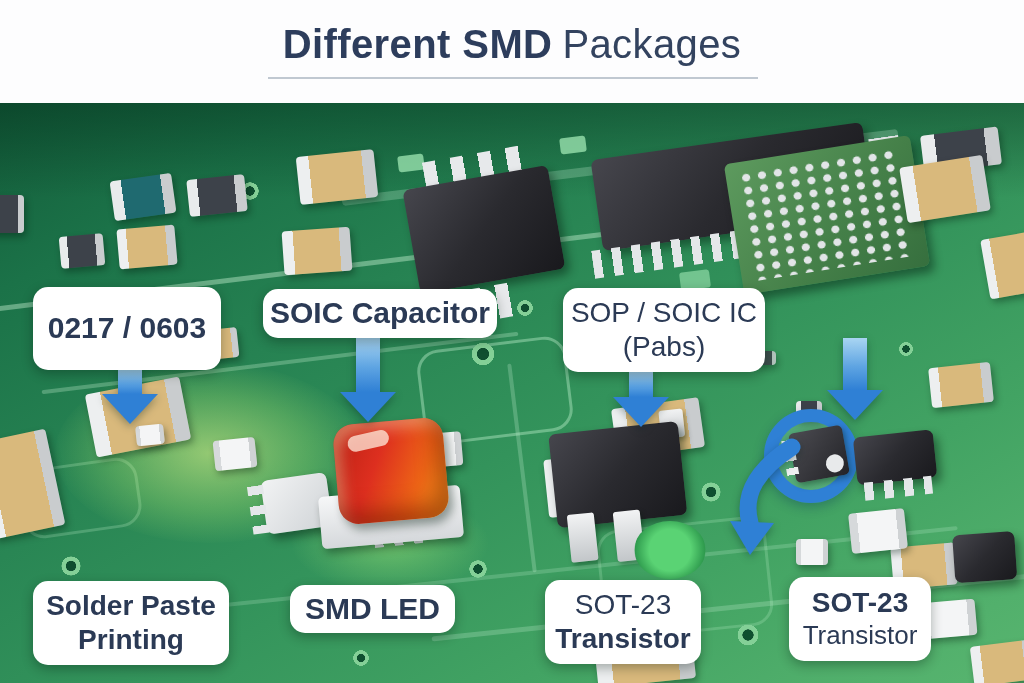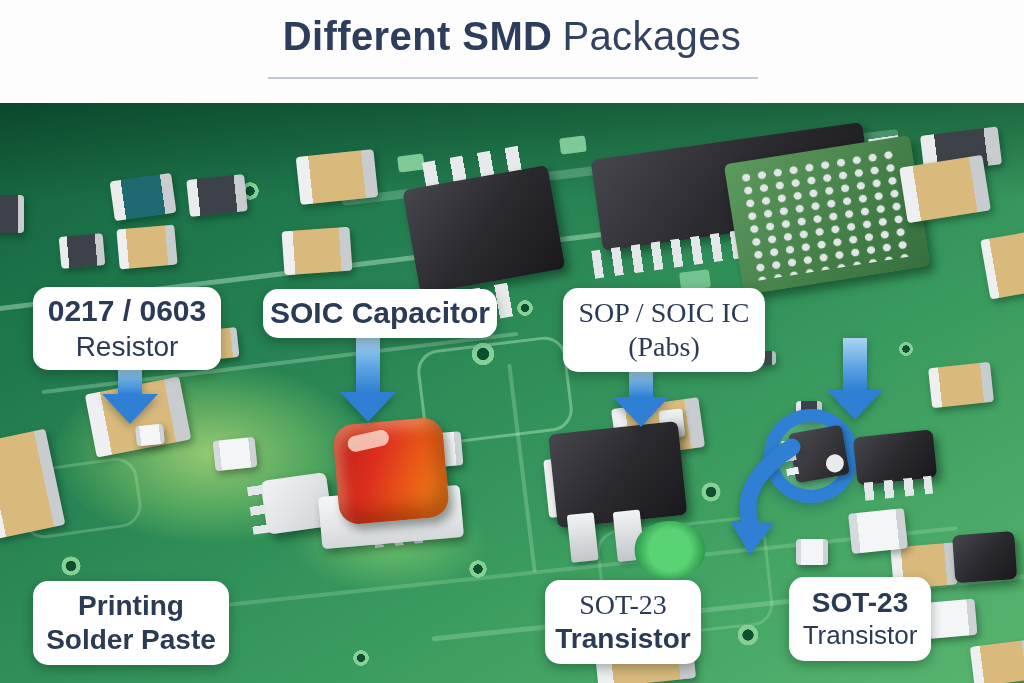--- a/index.html
+++ b/index.html
@@ -3,21 +3,21 @@
 <meta charset="utf-8">
 <style>
   * { margin:0; padding:0; box-sizing:border-box; }
   html,body { background:#ffffff; }
   .stage {
     position:relative; width:1024px; height:683px; overflow:hidden;
     font-family:"Liberation Sans", sans-serif; background:#ffffff;
   }
   
   .header { position:absolute; top:0; left:0; width:1024px; height:103px; background:#fdfdfe; }
-  .title { position:absolute; top:14px; left:0; width:100%; text-align:center;
+  .title { position:absolute; top:22px; left:0; width:100%; text-align:center;
            font-size:40px; color:#2d3d5c; letter-spacing:.4px; }
   .title .t1 { font-weight:700; margin-right:10px; }
   .title .t2 { font-weight:500; color:#33435f; }
   .title-underline { position:absolute; top:77px; left:268px; width:490px; height:2px; background:#c0c8d1; }
 
   
   .pcb { position:absolute; top:103px; left:0; width:1024px; height:580px; overflow:hidden;
     background:linear-gradient(150deg,#135c3a 0%, #1b7248 16%, #268252 34%, #33935b 55%, #42a363 75%, #52b06c 92%, #58b56f 100%);
   }
   .shade-top { position:absolute; top:0; left:0; width:100%; height:95px;
@@ -86,21 +86,21 @@
   .head { width:0; height:0; border-left:28px solid transparent; border-right:28px solid transparent;
     border-top:30px solid #2f80d5; }
   .curve-arrow { position:absolute; filter:drop-shadow(0 3px 4px rgba(0,30,25,.35)); }
 
   
   .label { position:absolute; background:#ffffff; border-radius:15px;
     box-shadow:0 4px 12px rgba(0,22,12,.32);
     color:#2b3a55; display:flex; flex-direction:column; align-items:center; justify-content:center;
     text-align:center; line-height:1.22; }
   .fs30 { font-size:30px; } .fs28 { font-size:28px; } .fs26 { font-size:26px; }
-  .w700 { font-weight:700; } .w500 { font-weight:500;font-family:Liberation Serif, serif; } .w400 { font-weight:400; }
+  .w700 { font-weight:700; } .w500 { font-weight:500; } .w400 { font-weight:400; }
 </style>
 </head>
 <body>
 
 <div class="stage">
 
   <div class="header">
     <div class="title">
       <span class="t1">Different SMD</span><span class="t2">Packages</span>
     </div>
@@ -242,32 +242,34 @@
       <div class="shaft" style="height:52px;"></div>
         <div class="head"></div>
     </div>
     <svg class="curve-arrow" style="left:712px; top:330px;" width="120" height="125" viewBox="0 0 120 125">
       <path d="M80,14 C46,36 30,60 38,90" stroke="#2f80d5" stroke-width="17" fill="none" stroke-linecap="round"></path>
       <polygon points="18,88 62,90 38,122" fill="#2f80d5"></polygon>
     </svg>
 
     <div class="label" style="left:33px; top:184px; width:188px; height:83px;">
       <span class="fs30 w700">0217 / 0603</span>
-      <span class="fs28 w400">Resistor</span>
     </div>
     <div class="label" style="left:263px; top:186px; width:234px; height:49px;">
       <span class="fs30 w700">SOIC Capacitor</span>
     </div>
     <div class="label" style="left:563px; top:185px; width:202px; height:84px;">
       <span class="fs28 w500">SOP / SOIC IC</span>
       <span class="fs28 w500">(Pabs)</span>
     </div>
     <div class="label" style="left:33px; top:478px; width:196px; height:84px;">
+      <span class="fs28 w700">Solder Paste</span>
       <span class="fs28 w700">Printing</span>
-      <span class="fs28 w700">Solder Paste</span>
+    </div>
+    <div class="label" style="left:290px; top:482px; width:165px; height:48px;">
+      <span class="fs30 w700">SMD LED</span>
     </div>
     <div class="label" style="left:545px; top:477px; width:156px; height:84px;">
       <span class="fs28 w500">SOT-23</span>
       <span class="fs28 w700">Transistor</span>
     </div>
     <div class="label" style="left:789px; top:474px; width:142px; height:84px;">
       <span class="fs28 w700">SOT-23</span>
       <span class="fs26 w400">Transistor</span>
     </div>
   </div>

